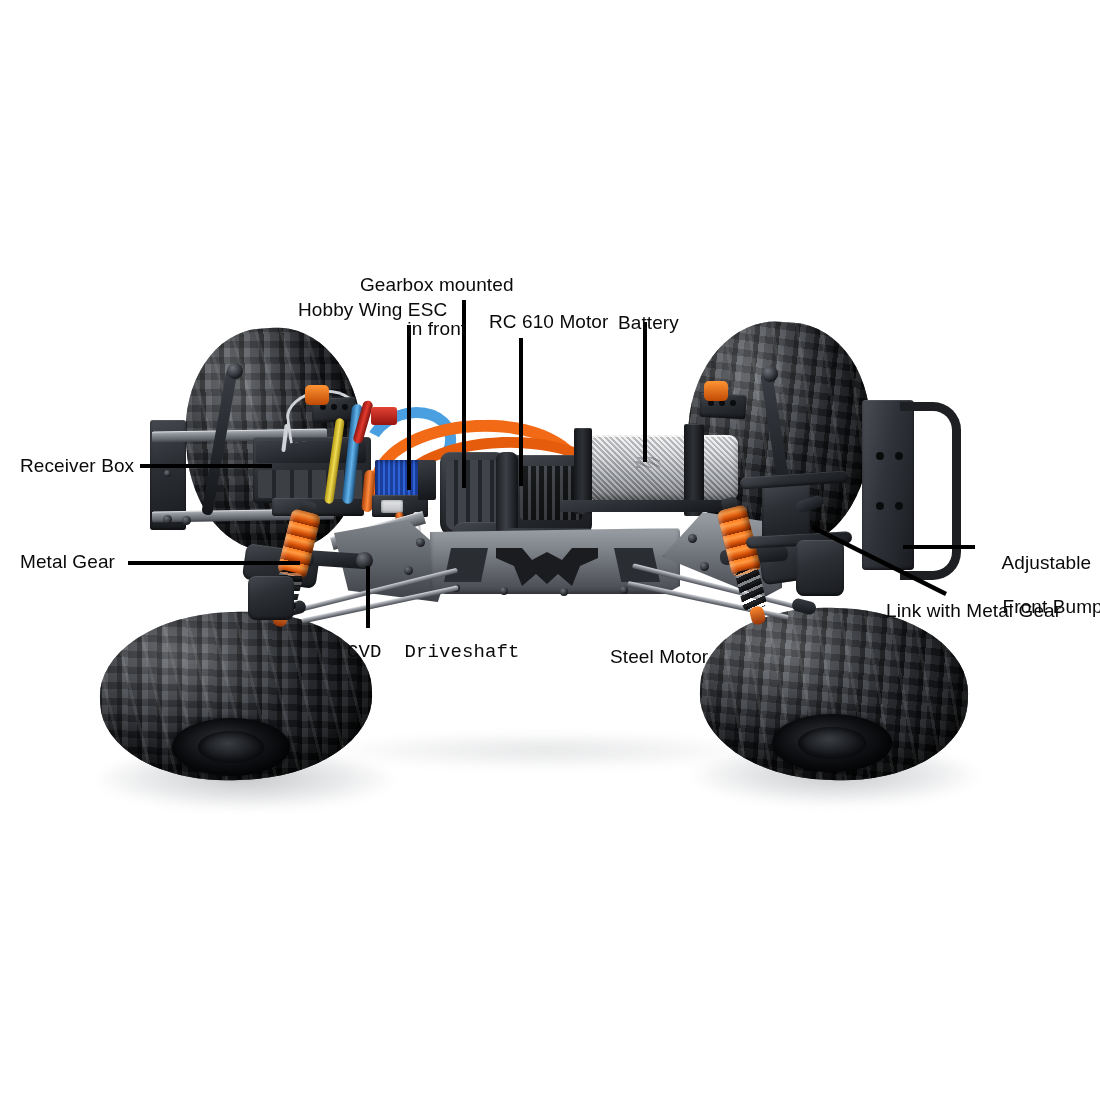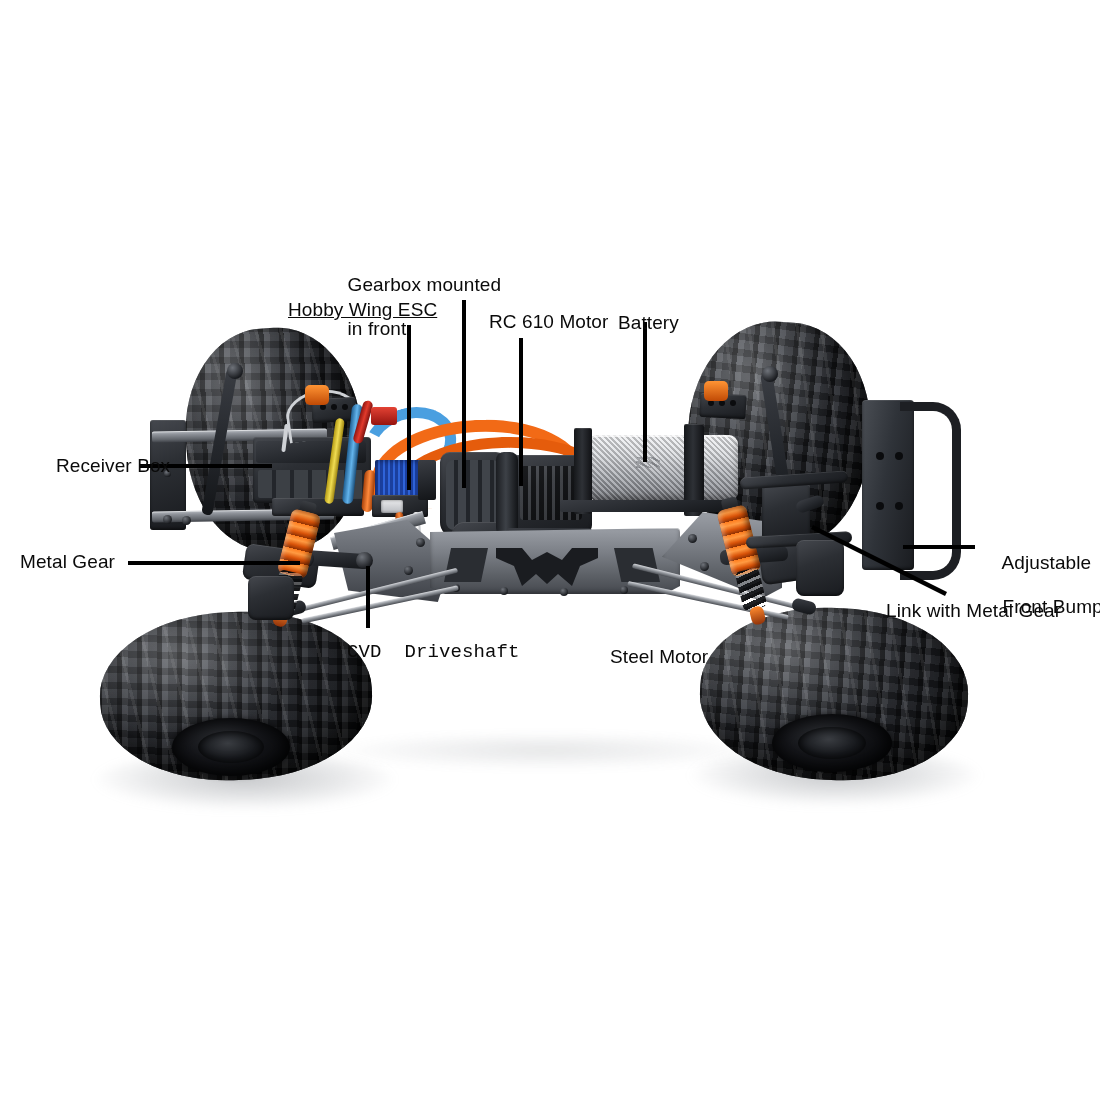--- a/index.html
+++ b/index.html
@@ -10,21 +10,21 @@
   .lbl{
     position:absolute;
     font-family:"Liberation Sans",sans-serif;
     font-size:19px;
     line-height:22px;
     color:#0a0a0a;
     letter-spacing:.1px;
     white-space:pre;
     font-weight:400;
   }
-  .lbl.c{text-align:left;}
+  .lbl.c{text-align:center;}
 
   
   .ld{position:absolute;background:#000;}
   .ld.v{width:4px;}
   .ld.h{height:4px;}
 
   
   #photo{position:absolute;left:0;top:0;width:1100px;height:1100px;}          
 
   
@@ -306,27 +306,27 @@
   <div class="ld v" style="left:366px;top:566px;height:62px;"></div>
   <svg style="position:absolute;left:0;top:0;width:1100px;height:1100px;pointer-events:none;">
     <line x1="812" y1="527" x2="946" y2="594" stroke="#000" stroke-width="4.5"></line>
   </svg>
 
   <div class="lbl c" style="left:326px;top:252px;width:200px;">
     <span>Gearbox mounted</span><br>
     <span>in front</span>
   </div>
 
-  <div class="lbl" style="left:288px;top:299px;text-decoration:underline;">Hobby Wing ESC</div>
+  <div class="lbl" style="left:298px;top:299px;">Hobby Wing ESC</div>
 
   <div class="lbl" style="left:489px;top:311px;">RC 610 Motor</div>
 
   <div class="lbl" style="left:618px;top:296px;margin-top:16px;">Battery</div>
 
-  <div class="lbl" style="left:20px;top:455px;margin-left:36px;">Receiver Box</div>
+  <div class="lbl" style="left:20px;top:455px;">Receiver Box</div>
 
   <div class="lbl" style="left:20px;top:551px;">Metal Gear</div>
 
   <div class="lbl" style="left:981px;top:530px;">
     <span>Adjustable</span><br>
     <span>Front Bumper</span>
   </div>
 
   <div class="lbl" style="left:886px;top:600px;">Link with Metal Gear</div>
 

